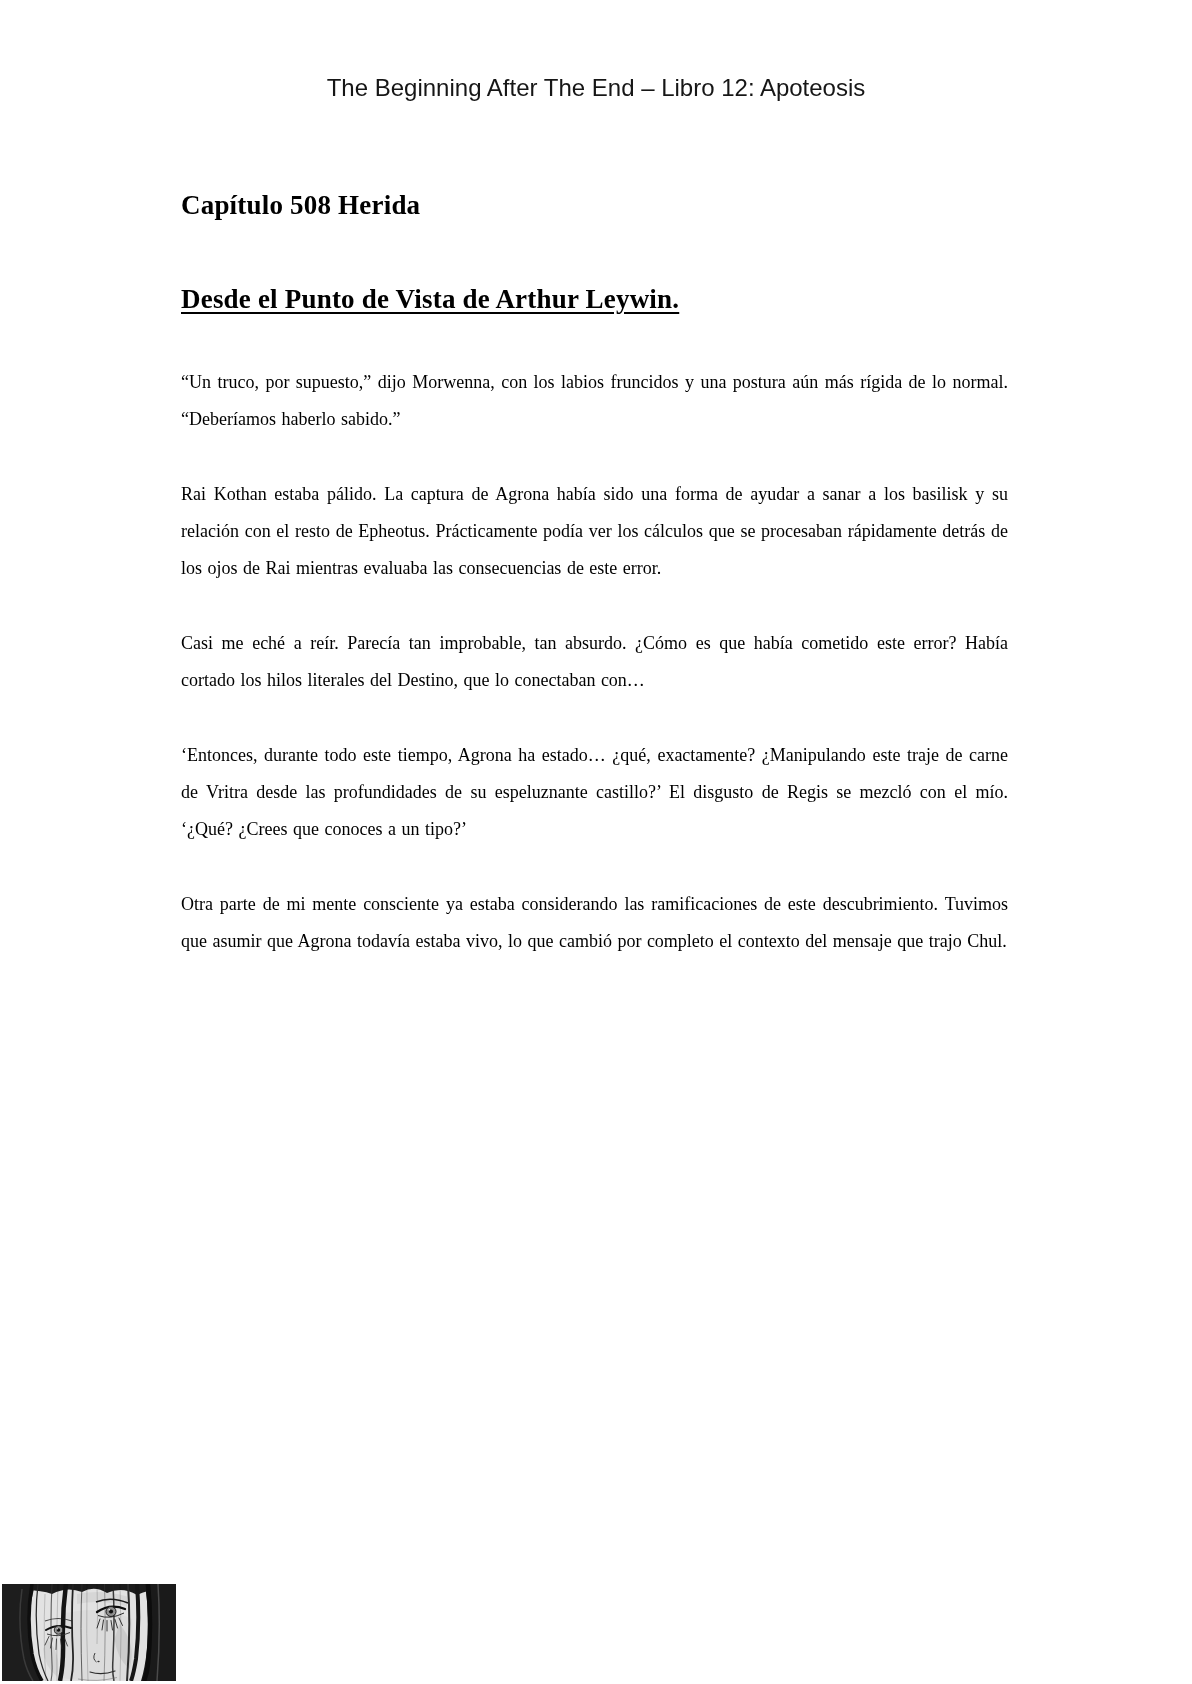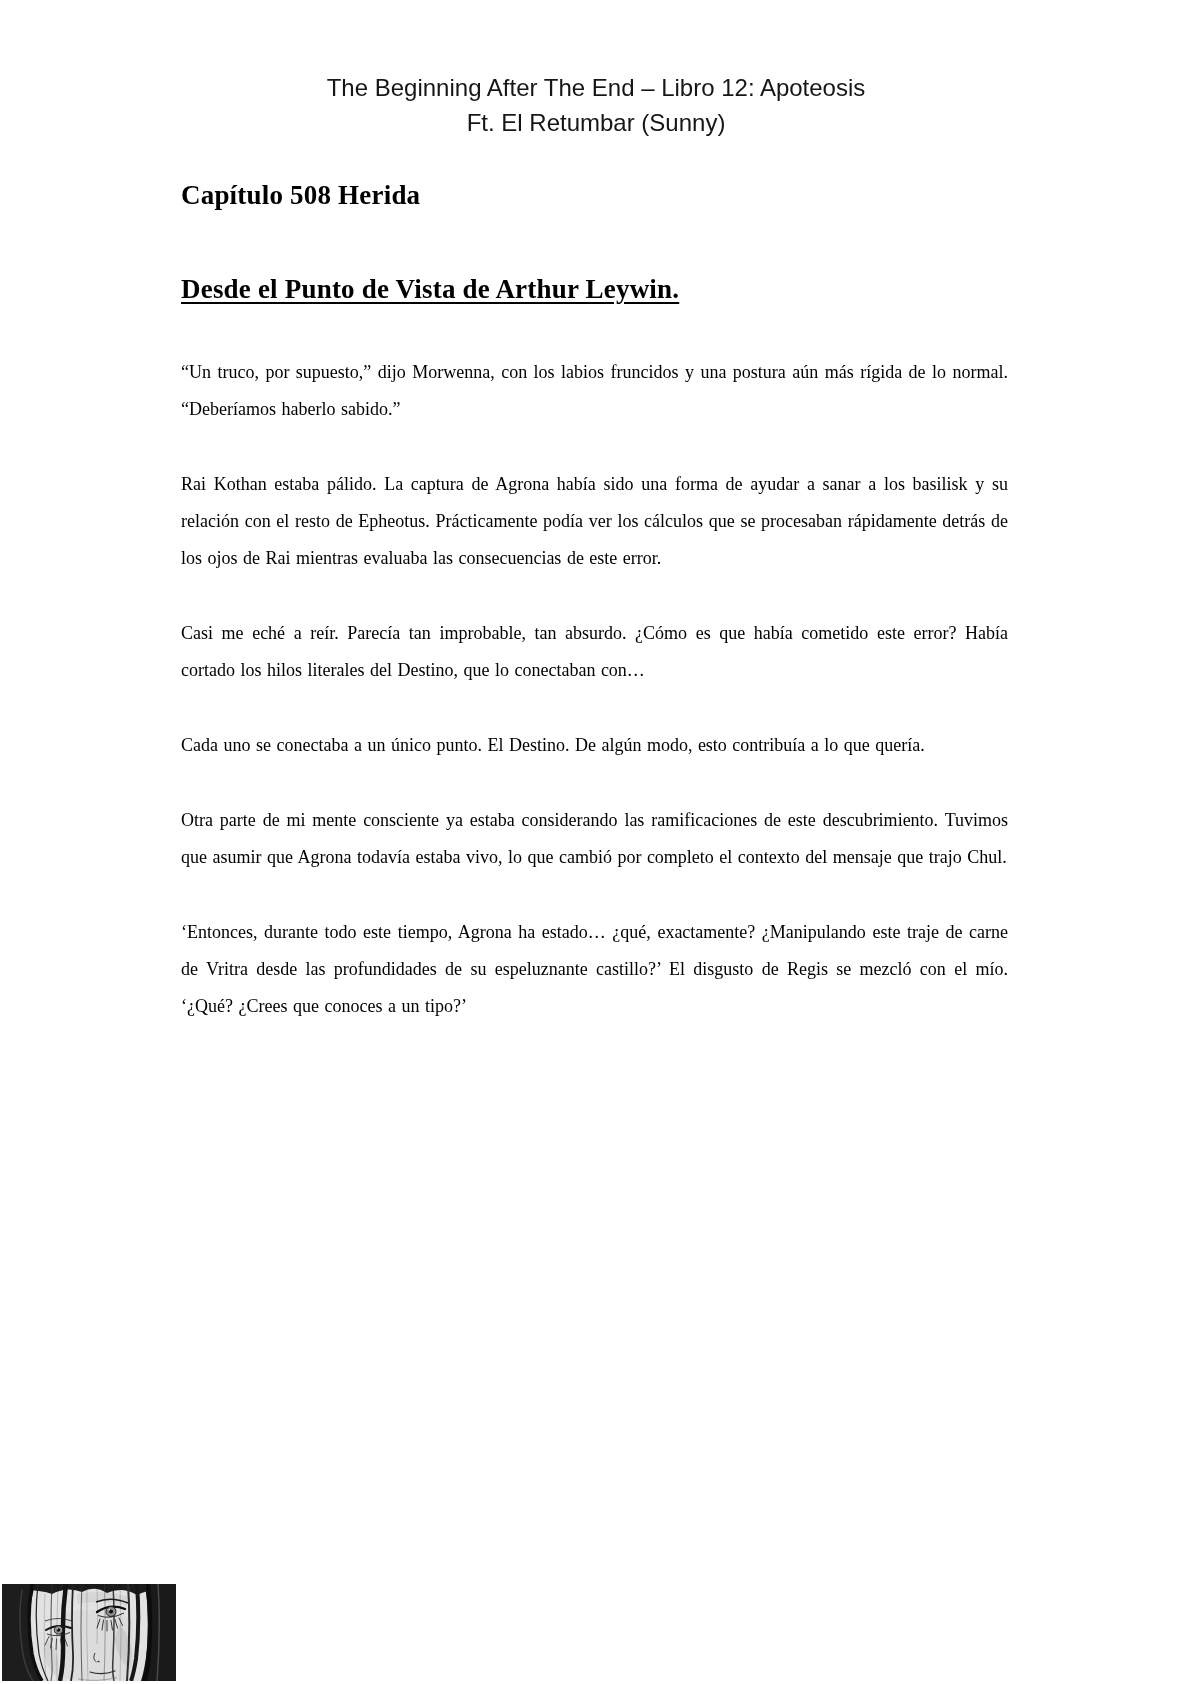--- a/index.html
+++ b/index.html
@@ -24,21 +24,21 @@
     text-align: center;
     font-family: "Liberation Sans", sans-serif;
     font-size: 24px;
     line-height: 35px;
     font-weight: 400;
     color: #161616;
   }
   .content {
     position: absolute;
     left: 181px;
-    top: 178px;
+    top: 188px;
     width: 827px;
   }
   .chapter-heading {
     font-size: 27px;
     font-weight: bold;
     line-height: 34px;
     letter-spacing: 0.2px;
   }
   .pov-heading {
     margin-top: 60px;
@@ -69,34 +69,32 @@
   }
   .footer-art svg { display: block; width: 100%; height: 100%; }
 </style>
 </head>
 <body>
 
 <div class="page">
 
   <div class="doc-header">
     <div>The Beginning After The End – Libro 12: Apoteosis</div>
-    <div>Ft. El Retumbar (Sunny)</div>
   </div>
 
   <div class="content">
     <div class="chapter-heading">Capítulo 508 Herida</div>
     <div class="pov-heading">Desde el Punto de Vista de Arthur Leywin.</div>
 
     <div class="paragraphs">
       <p class="body-par">“Un truco, por supuesto,” dijo Morwenna, con los labios fruncidos y una postura aún más rígida de lo normal. “Deberíamos haberlo sabido.”</p>
       <p class="body-par">Rai Kothan estaba pálido. La captura de Agrona había sido una forma de ayudar a sanar a los basilisk y su relación con el resto de Epheotus. Prácticamente podía ver los cálculos que se procesaban rápidamente detrás de los ojos de Rai mientras evaluaba las consecuencias de este error.</p>
       <p class="body-par">Casi me eché a reír. Parecía tan improbable, tan absurdo. ¿Cómo es que había cometido este error? Había cortado los hilos literales del Destino, que lo conectaban con…</p>
-      <p class="body-par">Cada uno se conectaba a un único punto. El Destino. De algún modo, esto contribuía a lo que quería.</p>
+      <p class="body-par">‘Entonces, durante todo este tiempo, Agrona ha estado… ¿qué, exactamente? ¿Manipulando este traje de carne de Vritra desde las profundidades de su espeluznante castillo?’ El disgusto de Regis se mezcló con el mío. ‘¿Qué? ¿Crees que conoces a un tipo?’</p>
       <p class="body-par">Otra parte de mi mente consciente ya estaba considerando las ramificaciones de este descubrimiento. Tuvimos que asumir que Agrona todavía estaba vivo, lo que cambió por completo el contexto del mensaje que trajo Chul.</p>
-      <p class="body-par">‘Entonces, durante todo este tiempo, Agrona ha estado… ¿qué, exactamente? ¿Manipulando este traje de carne de Vritra desde las profundidades de su espeluznante castillo?’ El disgusto de Regis se mezcló con el mío. ‘¿Qué? ¿Crees que conoces a un tipo?’</p>
     </div>
   </div>
 
   <div class="footer-art" role="img" aria-label="manga-face-illustration">
     <svg viewBox="0 0 348 194" preserveAspectRatio="none">
 
       <rect x="0" y="0" width="348" height="194" fill="#ededed"></rect>
       <ellipse cx="180" cy="105" rx="160" ry="130" fill="#e2e2e2"></ellipse>
       <path d="M120,60 Q200,40 260,70 L265,190 Q180,198 120,188 Z" fill="#dcdcdc"></path>
 

